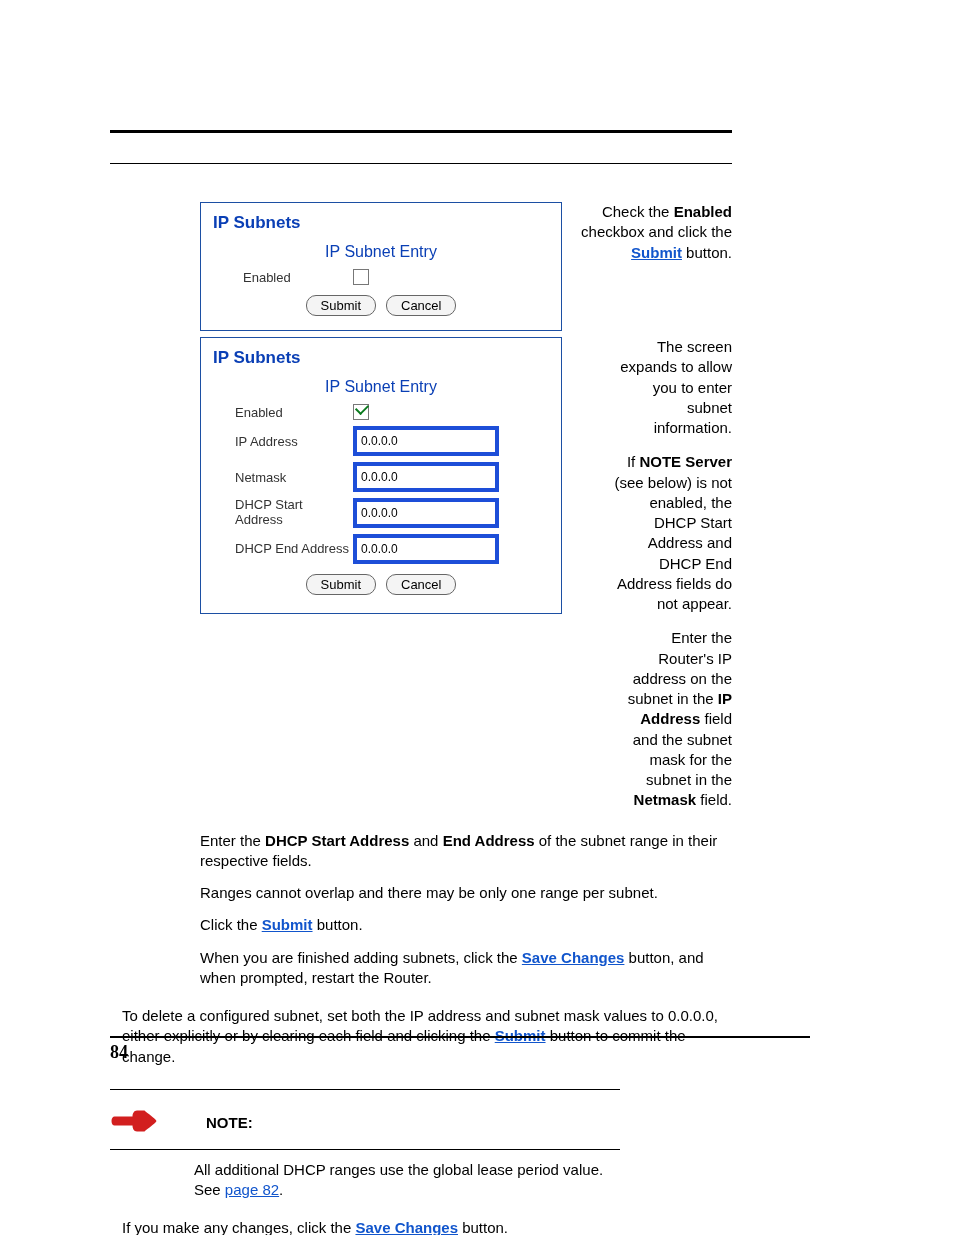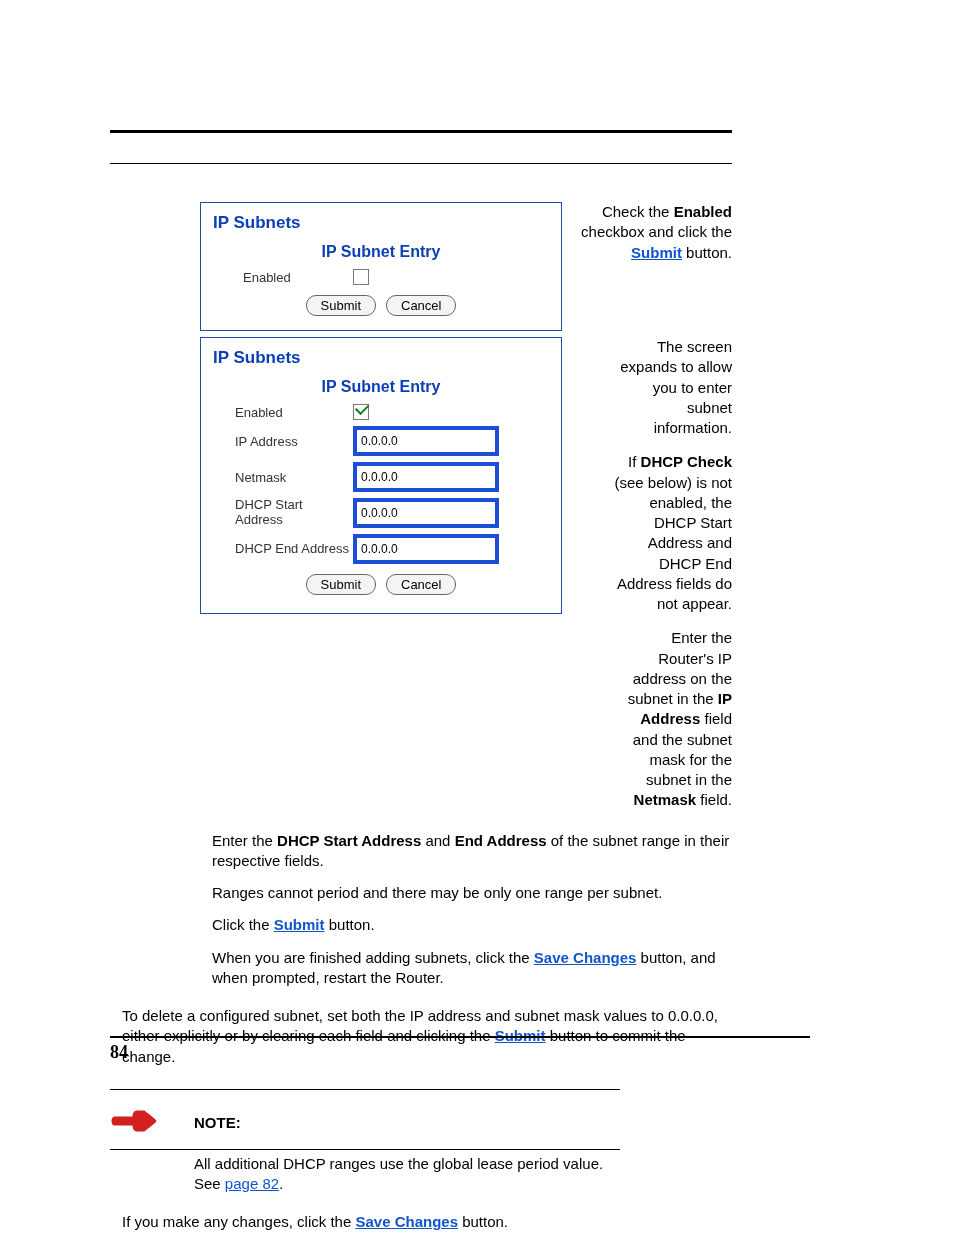--- a/index.html
+++ b/index.html
@@ -39,21 +39,21 @@
     font-size: 13px;
   }
   .panel-heading {
     color: #0a3fb5;
     font-weight: bold;
     font-size: 17px;
     margin: 2px 0 10px 0;
   }
   .panel-sub {
     color: #0a3fb5;
-    font-weight: bold;
+    font-weight: normal;
     font-size: 16px;
     text-align: center;
     margin: 2px 0 8px 0;
   }
   .panel-row {
     display: flex;
     align-items: center;
     margin: 6px 0;
   }
   .panel-row .lbl {
@@ -108,55 +108,56 @@
     align-items: flex-start;
     gap: 14px;
     margin-bottom: 6px;
   }
   .side-text {
     flex: 1;
     font-size: 15px;
     line-height: 1.35;
   }
   .side-text p { margin: 0 0 14px 0; text-align: right; }
-  .body-text p { margin: 0 0 12px 12px; line-height: 1.35; }
+  .body-text p { margin: 0 0 12px 0; line-height: 1.35; }
   .link {
     color: #1155cc;
     text-decoration: underline;
     font-weight: bold;
     cursor: pointer;
   }
   .bold { font-weight: bold; }
   
   .note-wrap {
     margin: 22px 0 18px 0;
   }
   .note-rule {
     border-top: 1px solid #000;
     margin-left: 0;
     width: 510px;
   }
   .note-row {
     display: flex;
     align-items: center;
-    gap: 36px;
+    gap: 48px;
     padding: 16px 0 10px 0;
   }
   .note-label {
     font-weight: bold;
     font-size: 15px;
   }
   .note-body {
     margin-left: 84px;
     padding-top: 4px;
     line-height: 1.35;
   }
   .note-body-row {
     border-top: 1px solid #000;
     width: 510px;
+    padding-top: 6px;
   }
   
   .hand-icon svg { width: 48px; height: 30px; }
   
   .page-num {
     position: absolute;
     left: 110px;
     top: 1036px;
     font-family: Georgia, 'Times New Roman', serif;
     font-weight: bold;
@@ -224,33 +225,33 @@
         </div>
         <div class="btn-row">
           <button class="btn">Submit</button>
           <button class="btn">Cancel</button>
         </div>
       </div>
 
       <div class="side-text" style="padding-left:36px">
         <p>The screen expands to allow you to enter subnet information.</p>
         <p>
-          <span>If </span><span class="bold">DHCP Check</span><span> (see below) is not enabled, the DHCP Start Address and DHCP End Address fields do not appear.</span>
+          <span>If </span><span class="bold">NOTE Server</span><span> (see below) is not enabled, the DHCP Start Address and DHCP End Address fields do not appear.</span>
         </p>
         <p>
           <span>Enter the Router's IP address on the subnet in the </span><span class="bold">IP Address</span><span> field and the subnet mask for the subnet in the </span><span class="bold">Netmask</span><span> field.</span>
         </p>
       </div>
     </div>
 
     <div class="body-text">
       <p>
         <span>Enter the </span><span class="bold">DHCP Start Address</span><span> and </span><span class="bold">End Address</span><span> of the subnet range in their respective fields.</span>
       </p>
-      <p>Ranges cannot period and there may be only one range per subnet.</p>
+      <p>Ranges cannot overlap and there may be only one range per subnet.</p>
       <p>
         <span>Click the </span><span class="link">Submit</span><span> button.</span>
       </p>
       <p>
         <span>When you are finished adding subnets, click the </span><span class="link">Save Changes</span><span> button, and when prompted, restart the Router.</span>
       </p>
     </div>
   </div>
 
   <div class="outer-body" style="margin-top:18px">

